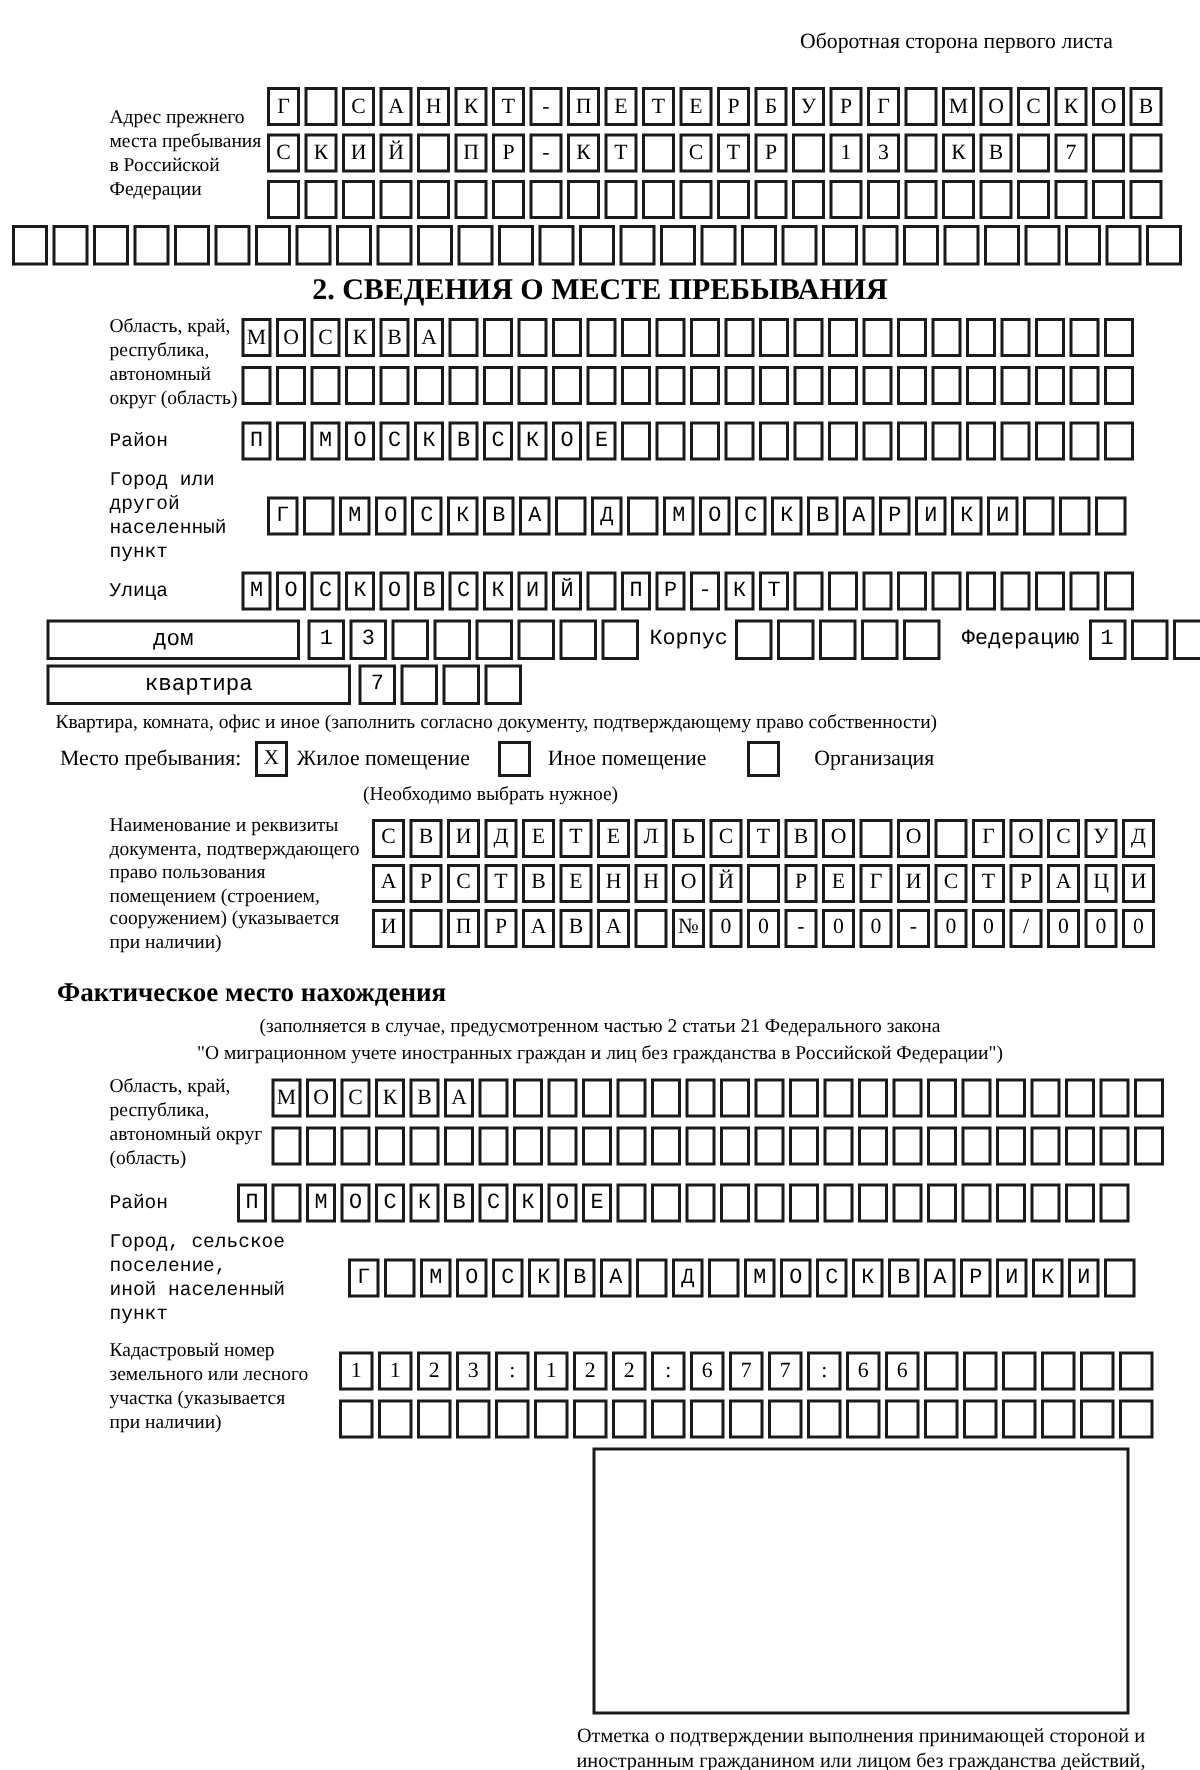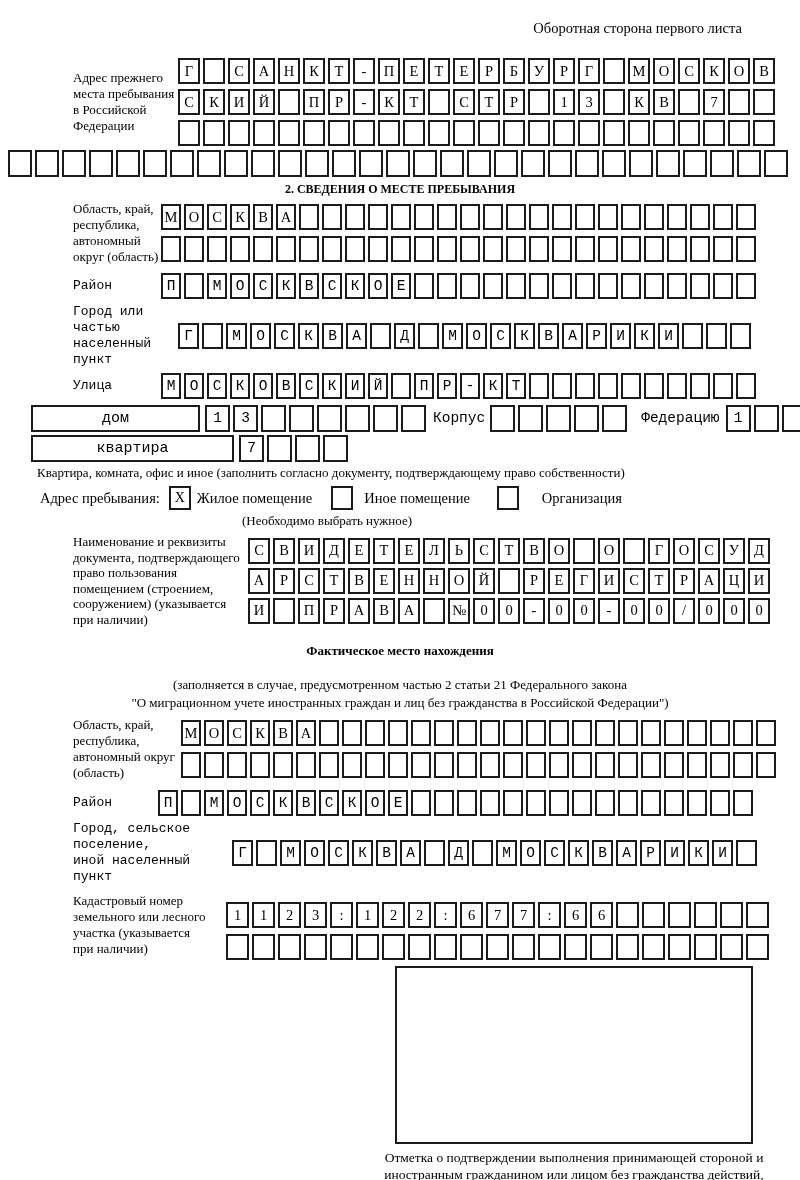--- a/index.html
+++ b/index.html
@@ -25,22 +25,22 @@
   .g-doc .cell{width:22px;}
   .g-city2 .cell{width:21px;}
   .g-cad .cell{width:23px;}
   .g-sm .cell{width:25px;height:27px;}
   .label-box{
     border:2px solid #1b1b1b;box-sizing:border-box;height:27px;flex:none;
     display:flex;align-items:center;justify-content:center;font-size:15px;background:#fff;
   }
   .caption{font-size:13px;line-height:16px;}
   .center{text-align:center;}
-  .section-title{font-weight:bold;font-size:12px;text-align:center;}
-  .sub-title{font-weight:bold;font-size:13px;text-align:center;}
+  .section-title{font-weight:bold;font-size:20px;text-align:center;}
+  .sub-title{font-weight:bold;font-size:18px;text-align:left;padding-left:38px;}
   .inline-label{font-size:14.5px;line-height:27px;flex:none;}
   .stay-row{display:flex;align-items:center;font-size:14.5px;}
   .checkbox{
     border:2px solid #1b1b1b;width:22px;height:24px;box-sizing:border-box;flex:none;
     display:flex;align-items:center;justify-content:center;font-size:14px;
   }
   .stamp-box{border:2px solid #1b1b1b;box-sizing:border-box;width:358px;height:178px;margin:6px 0 0 395px;background:#fff;}
   .stamp-caption{width:386px;margin:5px 0 0 381px;text-align:center;font-size:13.5px;line-height:17px;}
 </style>
 </head>
@@ -261,21 +261,21 @@
         <div class="cell"></div>
         <div class="cell"></div>
         <div class="cell"></div>
         <div class="cell"></div>
         <div class="cell"></div>
         <div class="cell"></div>
       </div>
   </div>
 
   <div class="form-row vcenter" style="margin:5px 0 0 73px">
-    <div class="row-label" style="width:105px">Город или частью
+    <div class="row-label" style="width:105px">Город или другой
 населенный пункт</div>
     <div class="grid-row g-city1">
         <div class="cell">Г</div>
         <div class="cell"></div>
         <div class="cell">М</div>
         <div class="cell">О</div>
         <div class="cell">С</div>
         <div class="cell">К</div>
         <div class="cell">В</div>
         <div class="cell">А</div>
@@ -364,21 +364,21 @@
     <div class="grid-row g-sm" style="margin-left:5px">
         <div class="cell">7</div>
         <div class="cell"></div>
         <div class="cell"></div>
         <div class="cell"></div>
       </div>
   </div>
   <div class="caption" style="margin:3px 0 0 37px">Квартира, комната, офис и иное (заполнить согласно документу, подтверждающему право собственности)</div>
 
   <div class="stay-row" style="margin:5px 0 0 40px">
-    <span>Адрес пребывания:</span>
+    <span>Место пребывания:</span>
     <span class="checkbox" style="margin-left:9px">X</span>
     <span style="margin-left:6px">Жилое помещение</span>
     <span class="checkbox" style="margin-left:19px"></span>
     <span style="margin-left:11px">Иное помещение</span>
     <span class="checkbox" style="margin-left:27px"></span>
     <span style="margin-left:23px">Организация</span>
   </div>
   <div class="caption" style="margin:3px 0 0 242px">(Необходимо выбрать нужное)</div>
 
   <div class="form-row" style="margin:5px 0 16px 73px">
@@ -455,21 +455,21 @@
           <div class="cell">0</div>
           <div class="cell">/</div>
           <div class="cell">0</div>
           <div class="cell">0</div>
           <div class="cell">0</div>
         </div>
     </div>
   </div>
 
   <div class="sub-title" style="margin-top:14px">Фактическое место нахождения</div>
-  <div class="caption center" style="margin-top:18px">(заполняется в случае, предусмотренном частью 2 статьи 21 Федерального закона</div>
+  <div class="caption center" style="margin-top:4px">(заполняется в случае, предусмотренном частью 2 статьи 21 Федерального закона</div>
   <div class="caption center" style="margin-top:2px">"О миграционном учете иностранных граждан и лиц без гражданства в Российской Федерации")</div>
 
   <div class="form-row" style="margin:6px 0 0 73px">
     <div class="row-label" style="width:108px">Область, край,
 республика,
 автономный округ
 (область)</div>
     <div class="grid-stack" style="gap:6px">
       <div class="grid-row g-26">
           <div class="cell">М</div>

